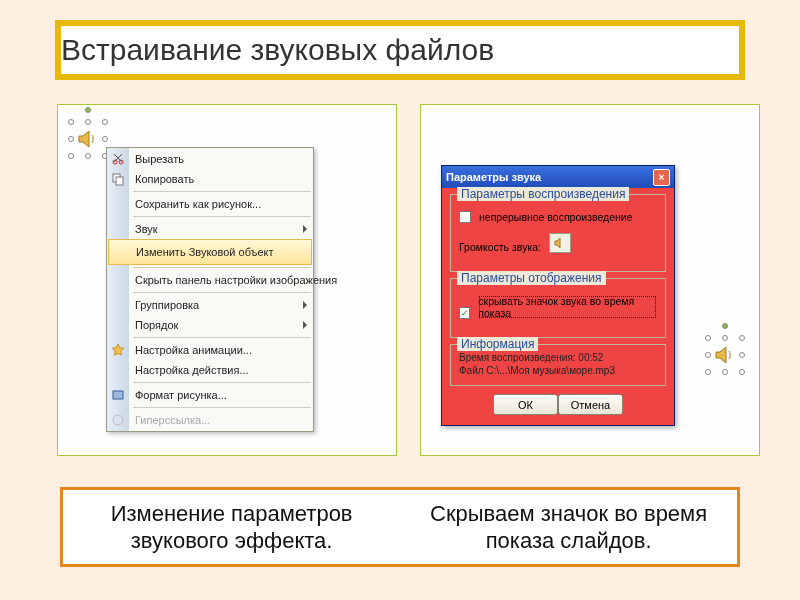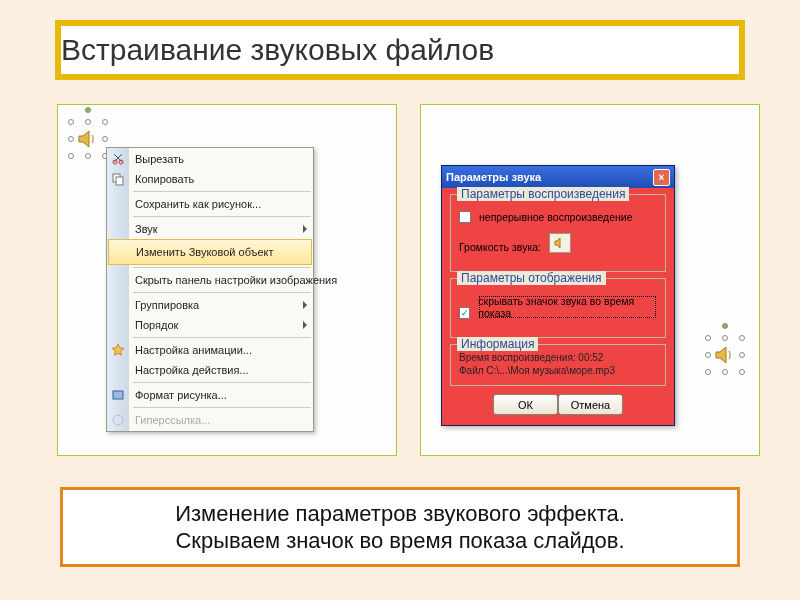--- a/index.html
+++ b/index.html
@@ -42,21 +42,21 @@
 
   .caption-box {
     position: absolute;
     left: 60px;
     top: 487px;
     width: 680px;
     height: 80px;
     border: 3px solid #e3861c;
     background: #fff;
     display: flex;
-    flex-direction: column;
+    flex-direction: row;
     align-items: center;
     justify-content: center;
     font-size: 22px;
     color: #111;
     line-height: 1.25;
     text-align: center;
   }
 
   
   .speaker-object {

